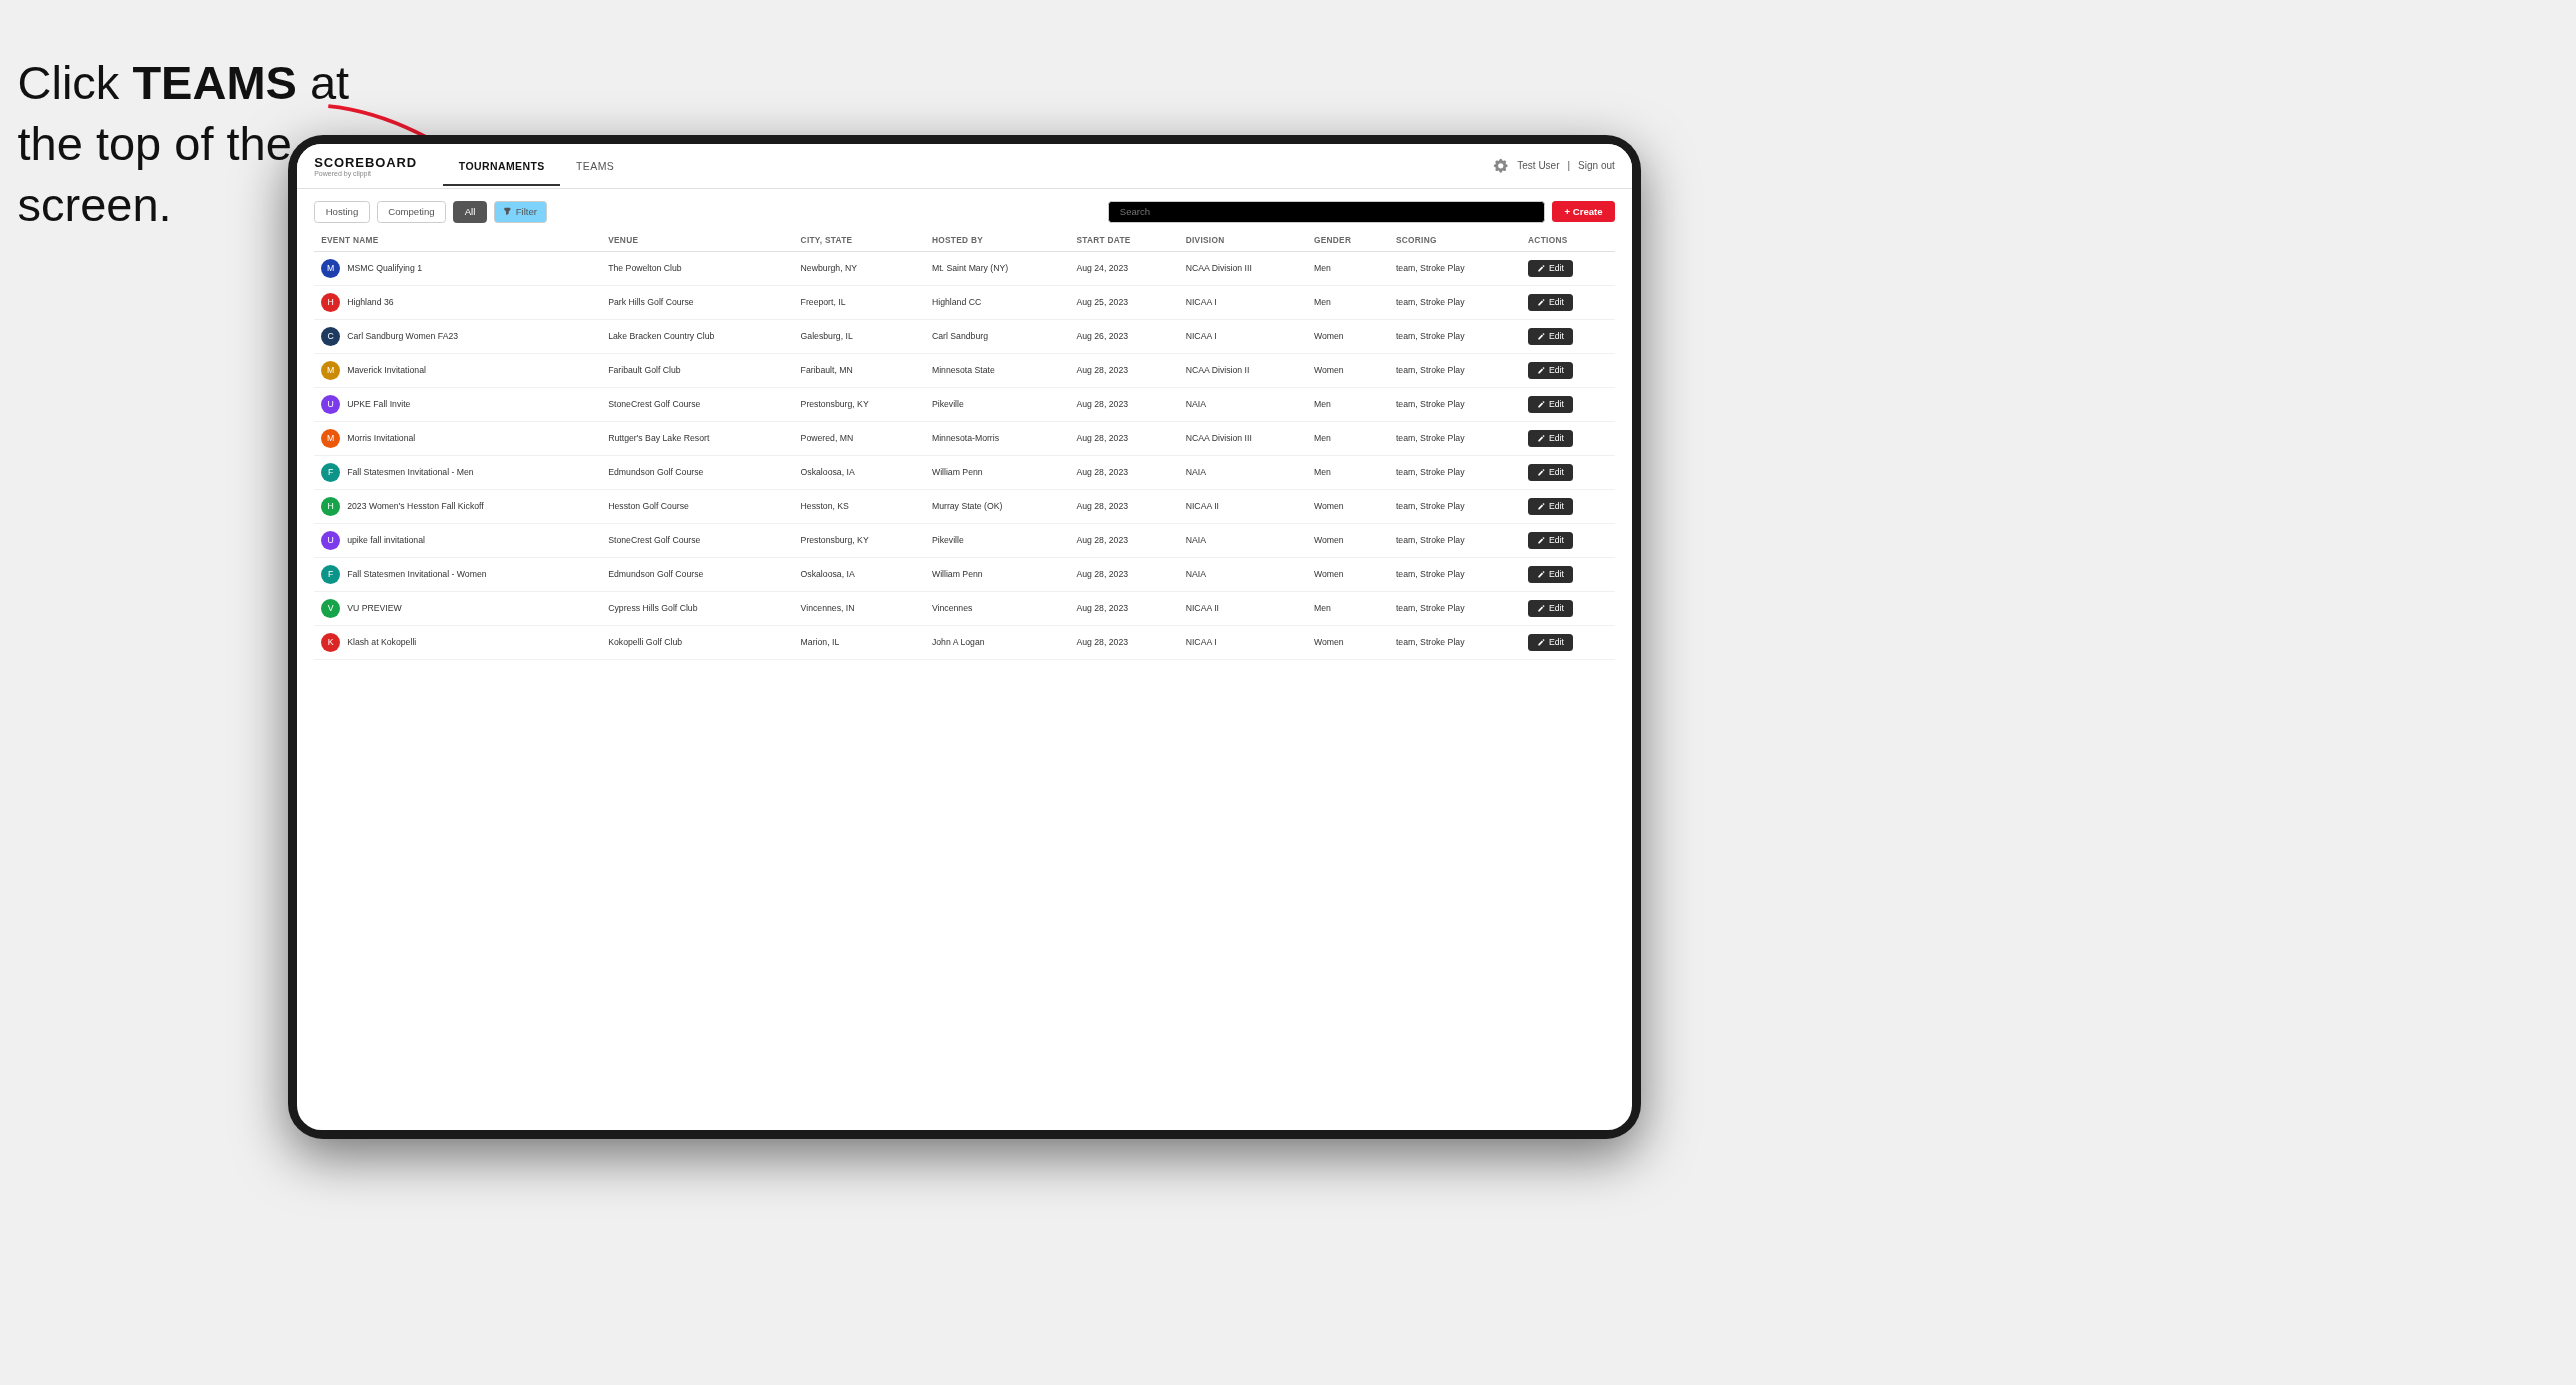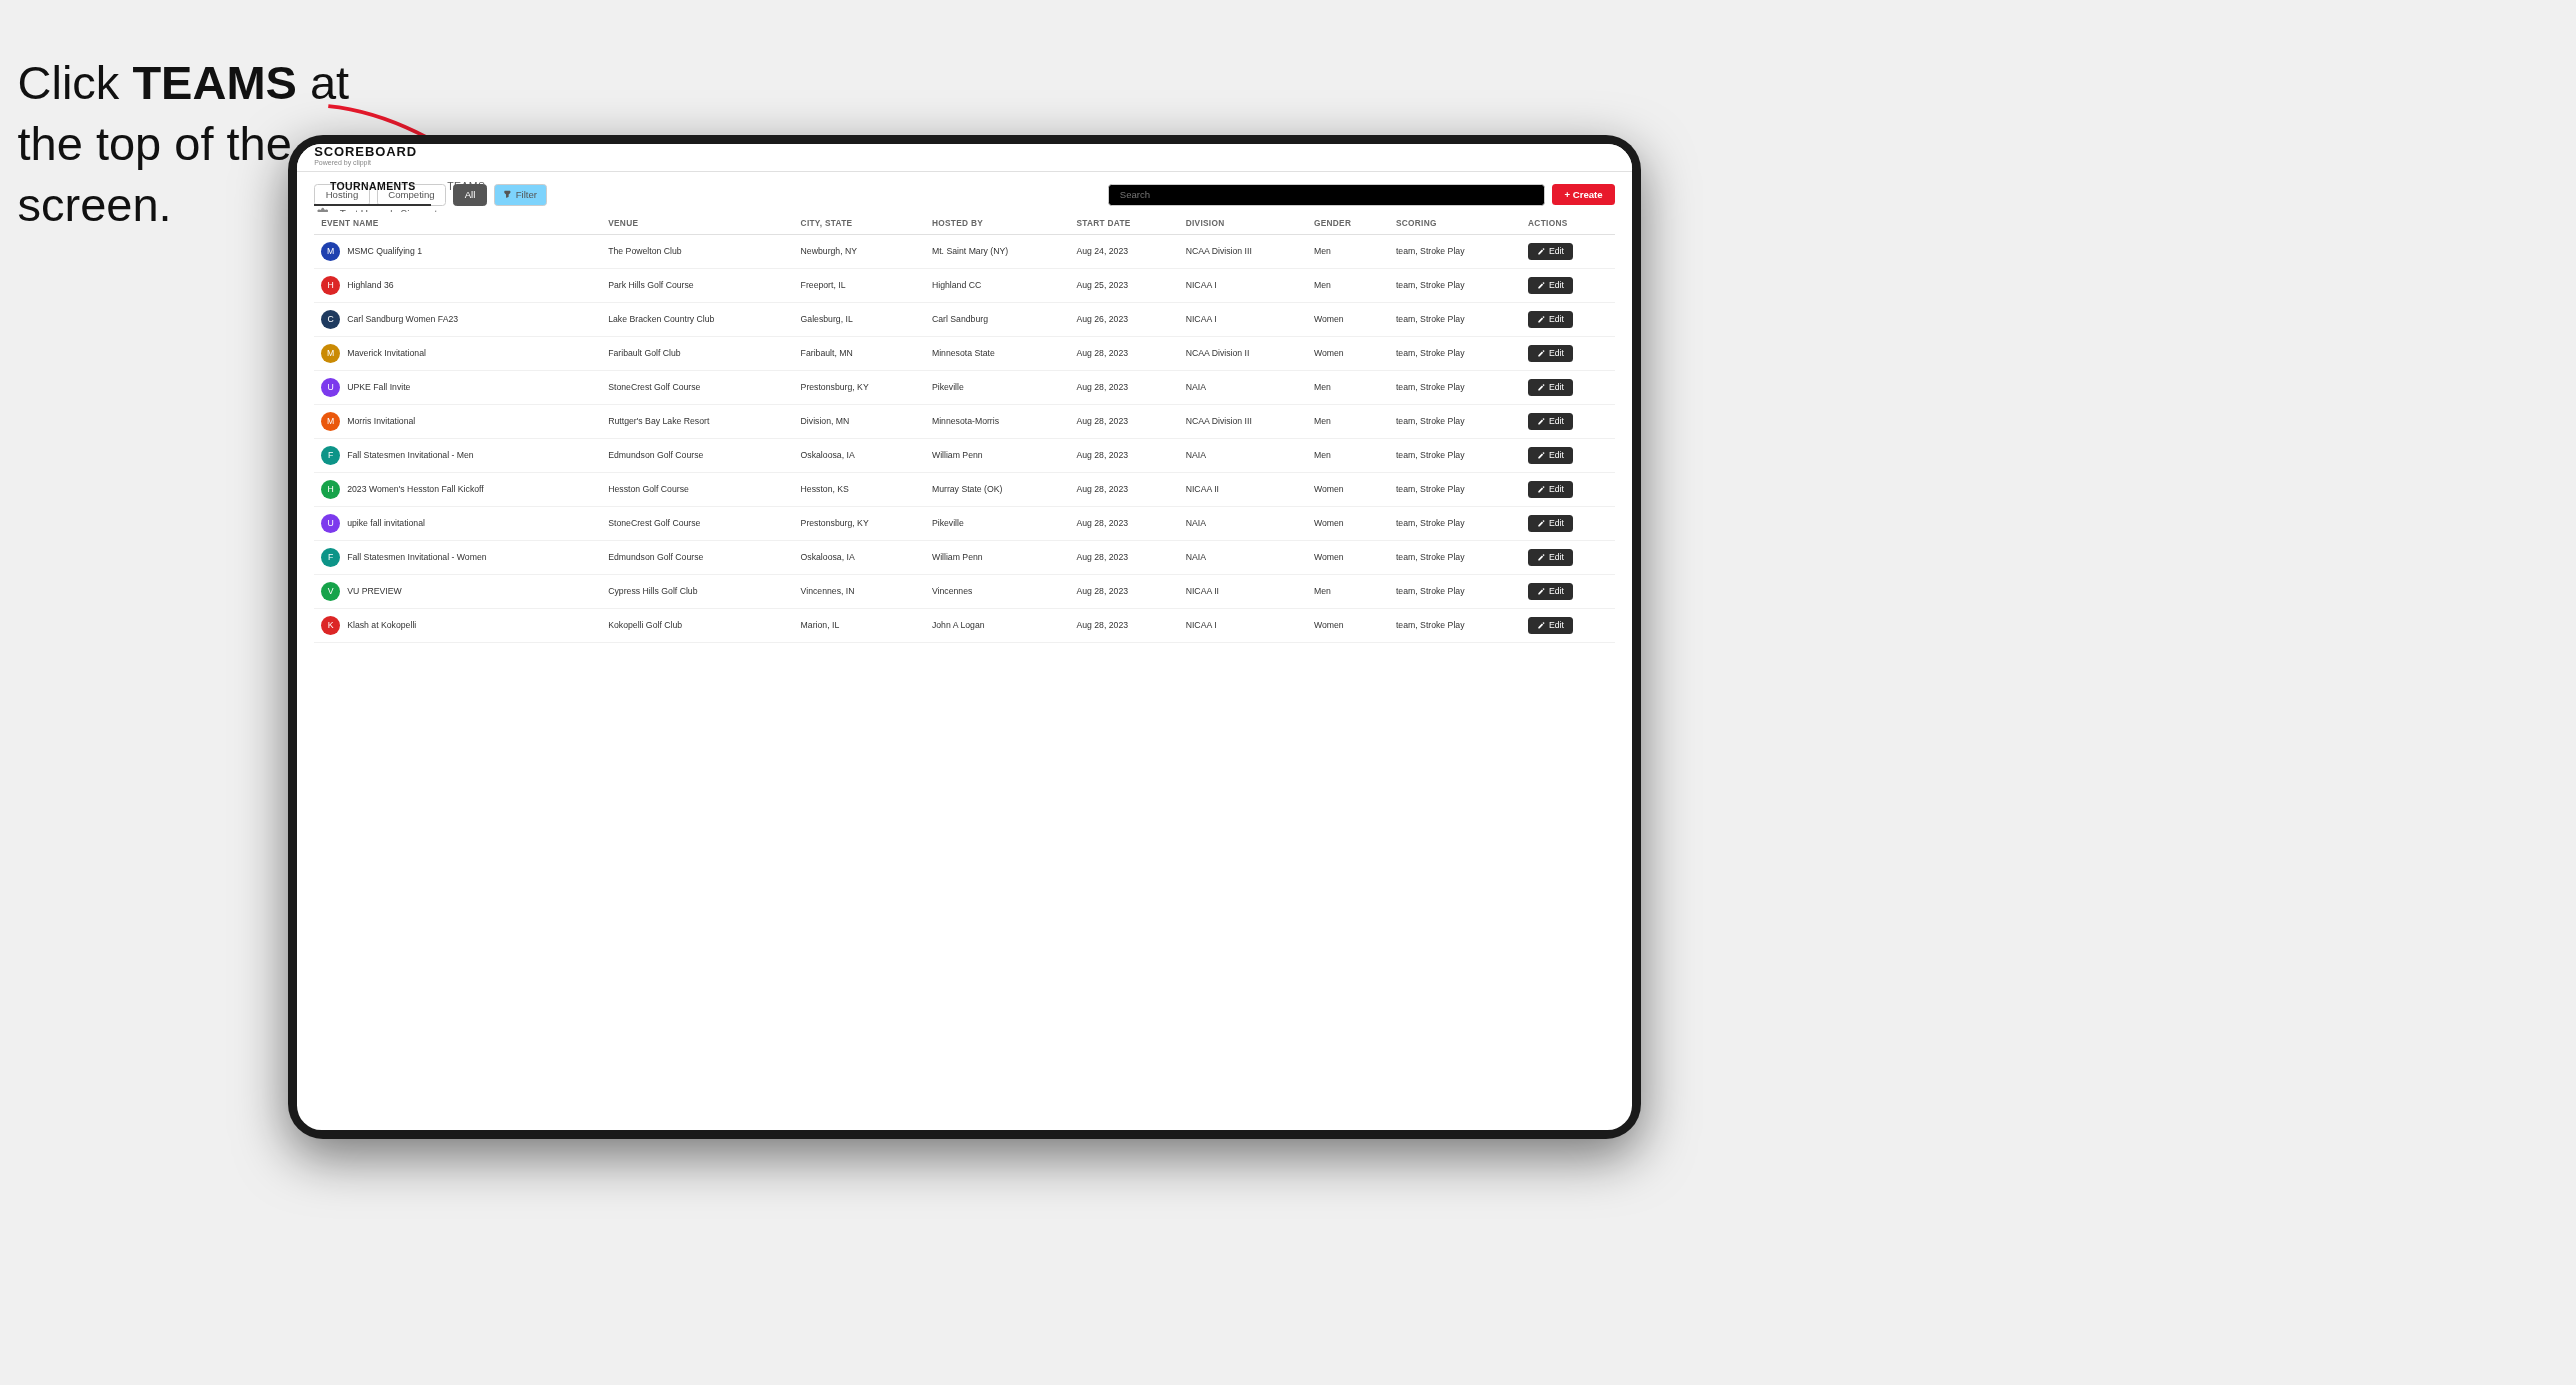--- a/index.html
+++ b/index.html
@@ -55,26 +55,26 @@
       background: #fff;
       border-radius: 24.5px;
       overflow: hidden;
       display: flex;
       flex-direction: column;
     }
 
     
     .app-header {
       display: flex;
+      align-items: center;
       padding: 0 17.5px;
-      height: 28px;
+      height: 45px;
       border-bottom: 0.9px solid #e0e0e0;
       background: #fff;
       flex-shrink: 0;
-      flex-direction: column;
     }
     .logo-area {
       display: flex;
       flex-direction: column;
       margin-right: 26px;
     }
     .logo-title {
       font-size: 13px;
       font-weight: 800;
       letter-spacing: 0.9px;
@@ -455,21 +455,21 @@
     </td>
   </tr>
               <tr>
     <td>
       <div class="event-name-cell">
         <div class="team-icon icon-orange">M</div>
         <span>Morris Invitational</span>
       </div>
     </td>
     <td>Ruttger's Bay Lake Resort</td>
-    <td>Division, MN</td>
+    <td>Powered, MN</td>
     <td>Minnesota-Morris</td>
     <td>Aug 28, 2023</td>
     <td>NCAA Division III</td>
     <td>Men</td>
     <td>team, Stroke Play</td>
     <td>
       <button class="edit-btn">
         <svg viewBox="0 0 20 20" fill="currentColor">
           <path d="M13.586 3.586a2 2 0 112.828 2.828l-.793.793-2.828-2.828.793-.793zM11.379 5.793L3 14.172V17h2.828l8.38-8.379-2.83-2.828z"></path>
         </svg>

